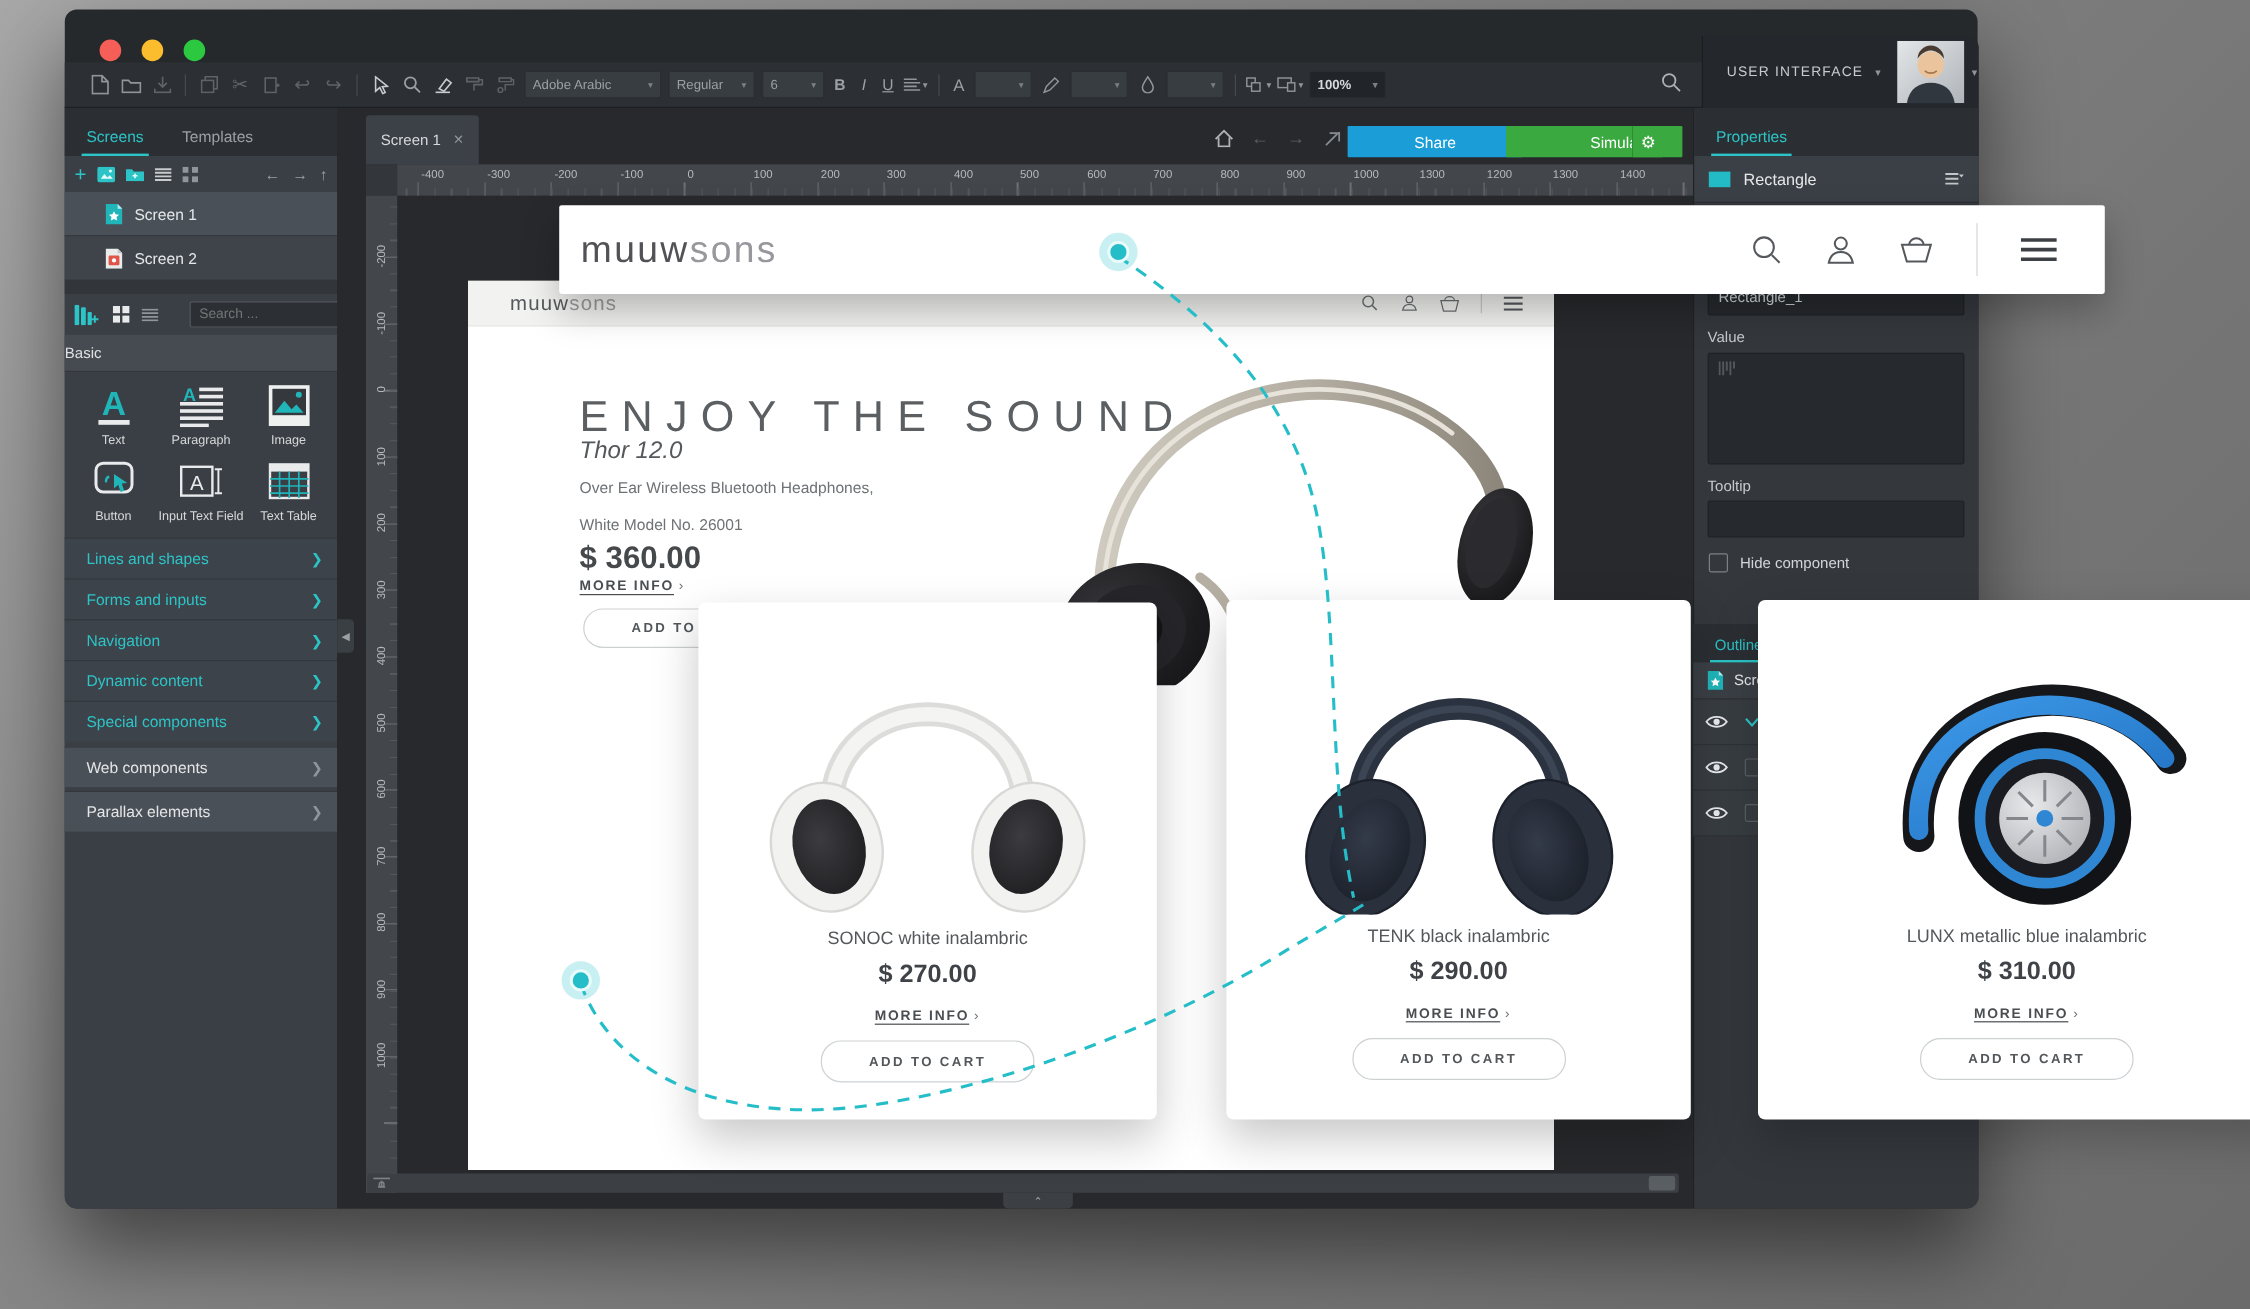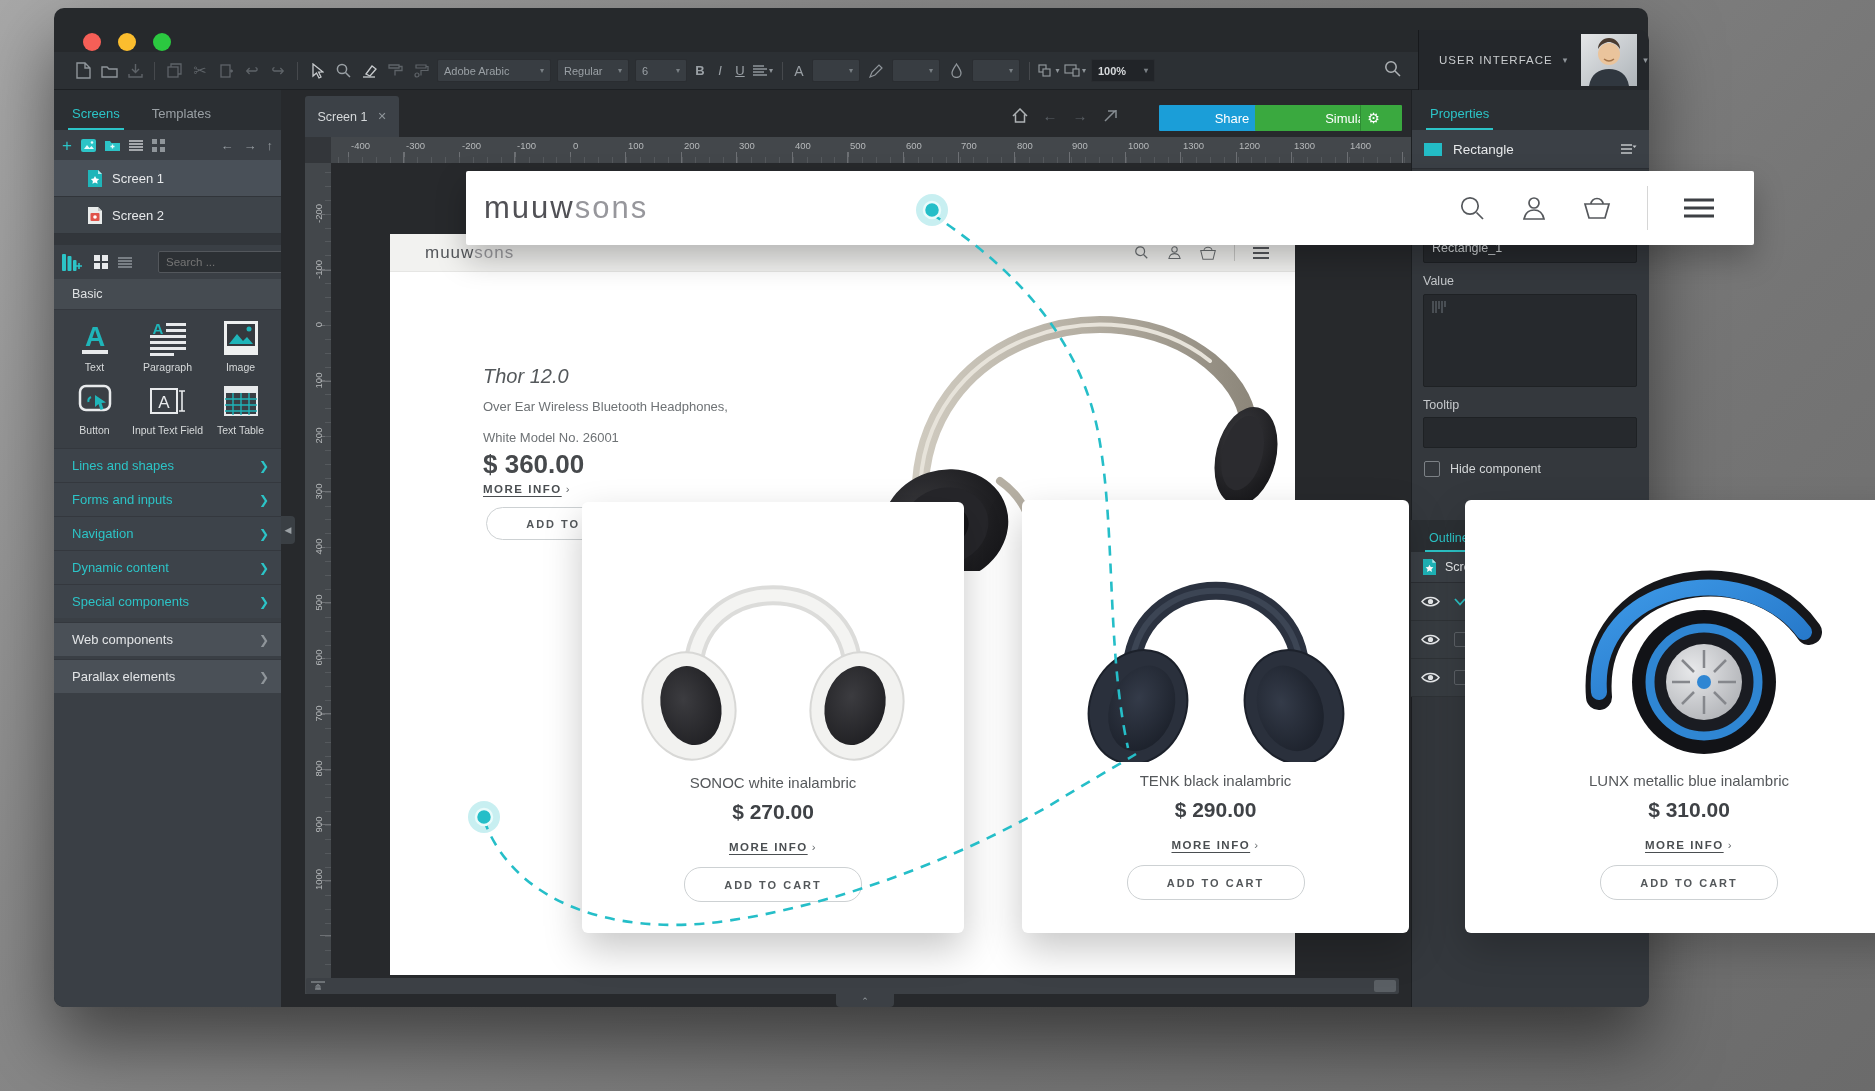--- a/index.html
+++ b/index.html
@@ -21,21 +21,21 @@
   .sidebar{left:54px;top:90px;width:227px;height:917px;background:#3a3f45;border-bottom-left-radius:10px;}
   .tabbar{background:#2b2f33;display:flex;align-items:flex-end;height:40px;}
   .tab{font-size:13px;padding:0 14px 9px 18px;color:#9aa0a5;position:relative;}
   .tab.on{color:#2cc4c7;}
   .tab.on:after{content:"";position:absolute;left:14px;right:10px;bottom:0;height:2px;background:#2cc4c7;}
   .iconrow{display:flex;align-items:center;height:30px;padding:0 8px;color:#9aa0a5;}
   .srow{display:flex;align-items:center;height:36px;border-bottom:1px solid #31353a;padding-left:34px;color:#e6e8ea;font-size:13px;background:#3e444a;}
   .srow.sel{background:#495058;}
   .srow svg{margin-right:10px;}
   .search{background:#2c3034;border:1px solid #53575c;color:#b9bdc0;font-size:11.5px;height:20px;width:112px;padding:0 7px;border-radius:2px;font-family:"Liberation Sans",sans-serif;}
-  .sechead{background:#454b51;color:#dfe1e3;font-size:12.5px;display:flex;align-items:center;height:30px;padding-left:18px;border-bottom:1px solid #34383e;}
+  .sechead{background:#454b51;color:#dfe1e3;font-size:12.5px;display:flex;align-items:center;height:30px;border-bottom:1px solid #34383e;}
   .wgrid{display:grid;grid-template-columns:1fr 1fr 1fr;padding:10px 4px 0 4px;row-gap:10px;}
   .wcell{display:flex;flex-direction:column;align-items:center;gap:5px;}
   .wlabel{font-size:10.5px;color:#d6d9da;text-align:center;line-height:1.15;}
   .cat{display:flex;align-items:center;justify-content:space-between;height:33px;border-top:1px solid #34383e;padding:0 12px 0 18px;font-size:13px;}
   .cat.teal{color:#2cc4c7;background:#3d434a;}
   .cat.teal .chev{color:#2cc4c7;}
   .cat.plain{color:#e3e5e7;background:#4a5057;}
   .cat .chev{font-size:12px;color:#8f959a;}
   
   .canvas{left:281px;top:90px;width:1130px;height:917px;background:#27292c;}
@@ -453,21 +453,21 @@
         </svg>
       </span>
     <span class="navic" style="color:#5b6066;">←</span>
     <span class="navic" style="color:#5b6066;">→</span>
     <span class="navic">
         <svg width="13" height="13" viewBox="0 0 13 13">
           <path d="M1 12 L11 2 M4 2 h8 M12 1 v8" fill="none" stroke="#868c91" stroke-width="1.5"></path>
         </svg>
       </span>
   </div>
-  <div class="abs btn" style="left:1123px;top:105px;width:146px;background:#1b9ed8;margin-left:36px;">Share</div>
+  <div class="abs btn" style="left:1123px;top:105px;width:146px;background:#1b9ed8;">Share</div>
   <div class="abs btn" style="left:1255px;top:105px;width:103px;background:#3aa93f;padding-left:44px;">Simulate</div>
   <div class="abs btn" style="left:1360px;top:105px;width:25px;background:#3aa93f;border-left:1px solid #2e8c33;font-size:14px;">⚙</div>
 
   <div class="abs corner"></div>
   <div class="abs hruler">
     <span class="hrl" style="left:17px;">-400</span>
     <span class="hrl" style="left:72px;">-300</span>
     <span class="hrl" style="left:128px;">-200</span>
     <span class="hrl" style="left:183px;">-100</span>
     <span class="hrl" style="left:239px;">0</span>
@@ -558,20 +558,21 @@
       <path d="M72 268 l-4 26" stroke="#9b968c" stroke-width="9" stroke-linecap="round"></path>
       <g transform="rotate(-18 95 300)">
         <ellipse cx="95" cy="300" rx="64" ry="56" fill="url(#cup1)"></ellipse>
         <ellipse cx="95" cy="300" rx="44" ry="38" fill="#26262a"></ellipse>
         <ellipse cx="95" cy="300" rx="24" ry="20" fill="#151518"></ellipse>
       </g>
       <path d="M150 255 a 80 80 0 0 1 30 40" fill="none" stroke="#b5afa3" stroke-width="8" stroke-linecap="round"></path>
     </svg>
   </div>
 
+  <div class="abs hero-title">ENJOY THE SOUND</div>
   <div class="abs thor" style="top:365px;font-size:20px;font-style:italic;">Thor 12.0</div>
   <div class="abs thor" style="top:399px;font-size:13px;color:#6e7275;">Over Ear Wireless Bluetooth Headphones,</div>
   <div class="abs thor" style="top:430px;font-size:13px;color:#6e7275;">White Model No. 26001</div>
   <div class="abs thor" style="top:449px;font-size:26px;font-weight:bold;color:#46494c;">$ 360.00</div>
   <div class="abs moreinfo" style="left:483px;top:483px;z-index:3;"><u>MORE INFO</u><span class="c">›</span></div>
   <div class="abs pill" style="left:486px;top:507px;width:176px;height:31px;z-index:3;">ADD TO CART</div>
 
   <div class="abs card" style="left:582px;top:502px;width:382px;height:431px;">
     <div class="cardimg">
       <svg width="340" height="240" viewBox="0 0 340 240">

